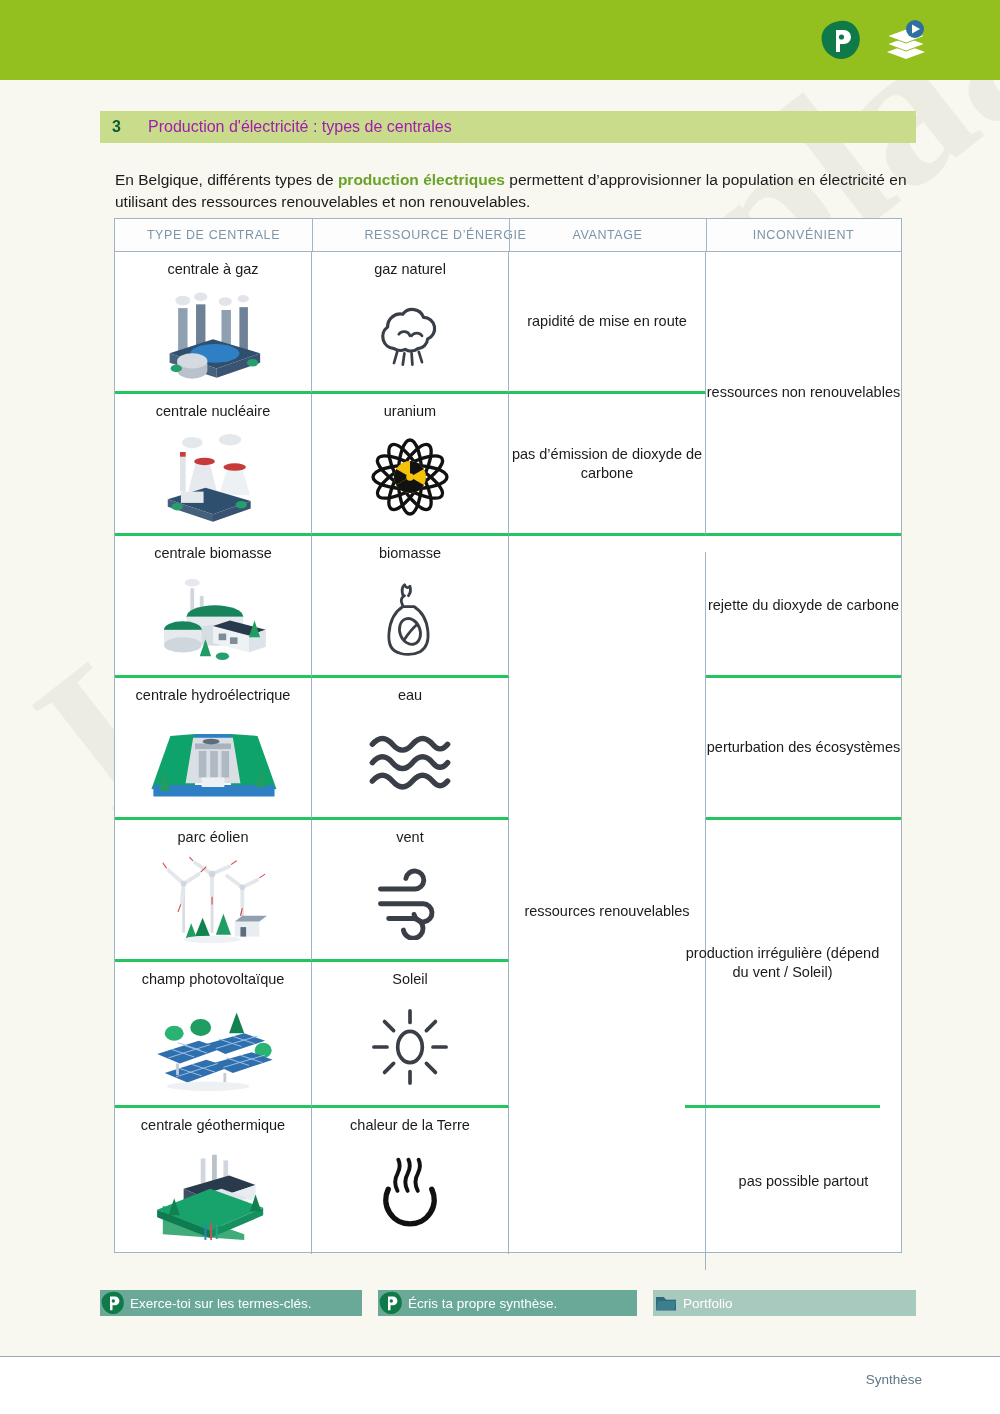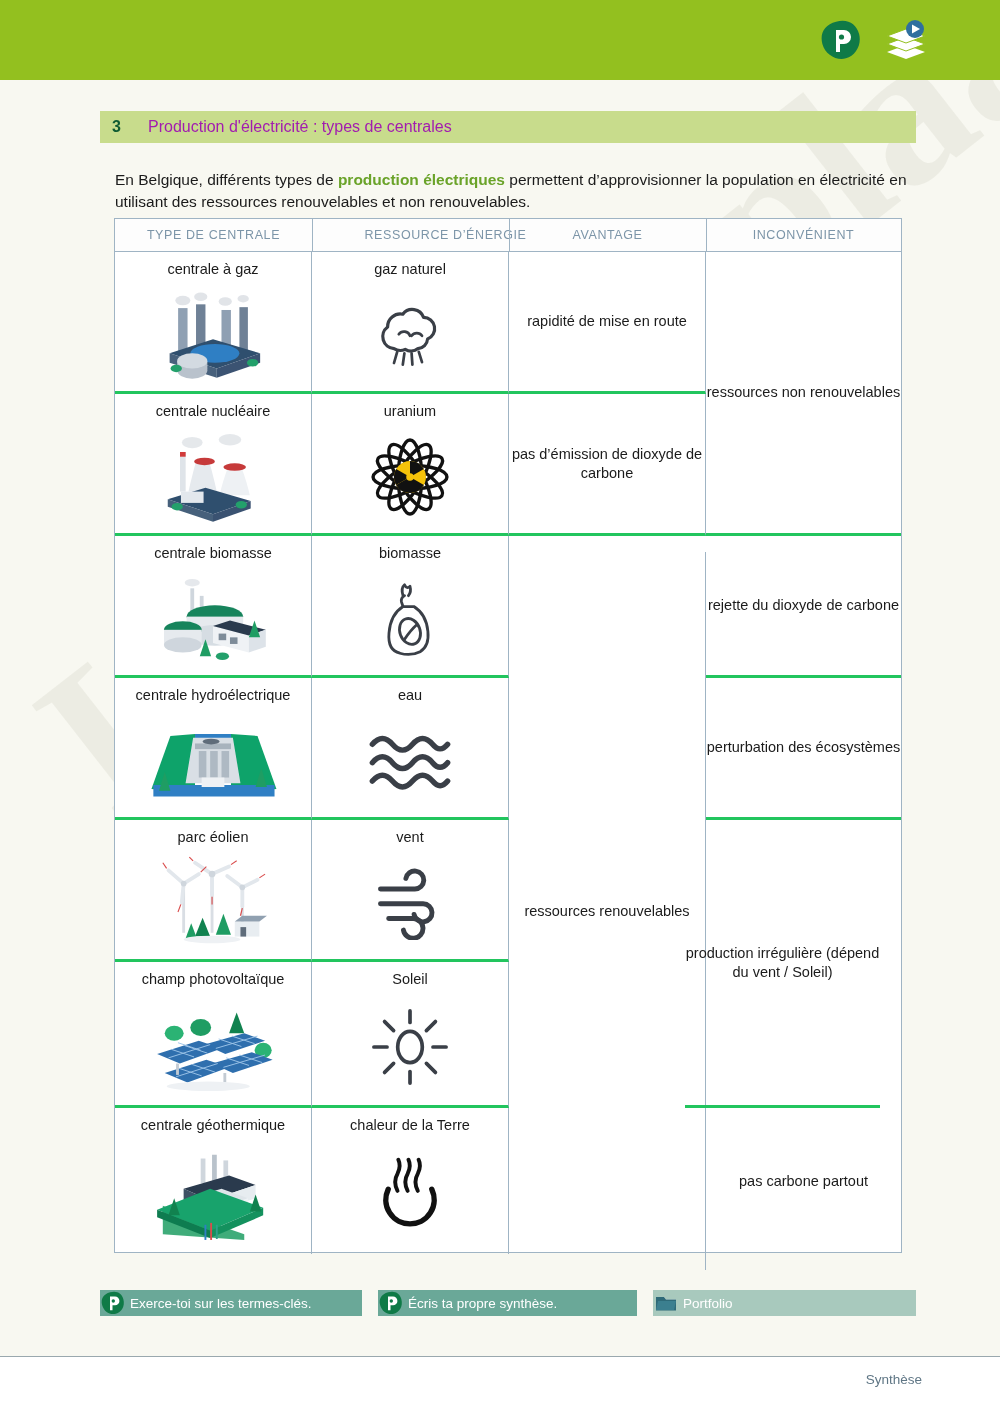--- a/index.html
+++ b/index.html
@@ -482,21 +482,21 @@
       <div class="cell mid lastcol" style="left:591px;top:284px;width:195px;height:142px;">
         <div class="lbl">rejette du dioxyde de carbone</div>
       </div>
       <div class="cell mid lastcol" style="left:591px;top:426px;width:195px;height:142px;">
         <div class="lbl">perturbation des écosystèmes</div>
       </div>
       <div class="cell mid lastcol" style="left:570px;top:568px;width:195px;height:288px;">
         <div class="lbl">production irrégulière (dépend du vent / Soleil)</div>
       </div>
       <div class="cell mid lastcol lastrow" style="left:591px;top:856px;width:195px;height:146px;">
-        <div class="lbl">pas carbone partout</div>
+        <div class="lbl">pas possible partout</div>
       </div>
 
     </div>
   </div>
 
   <div class="btnrow">
     <div class="btn teal" style="left:0;width:262px;">
       <span class="bico">
         <svg viewBox="0 0 26 26" width="26" height="26">
           <path d="M13 2 C20 2 24 6 24 12 C24 19 19 24 13 24 C7 24 2 19 2 12 C2 6 6 2 13 2 Z" fill="#0f7a47" transform="rotate(-15 13 13)"></path>

